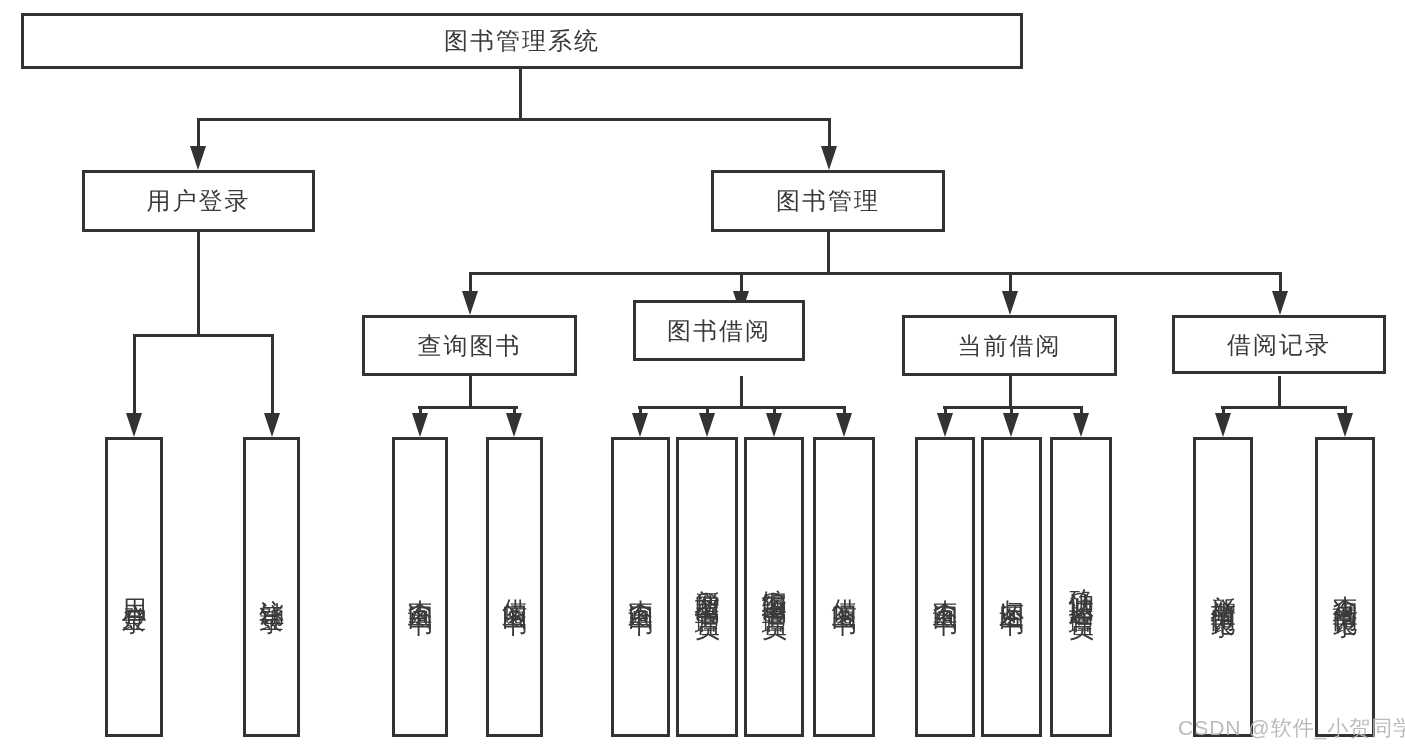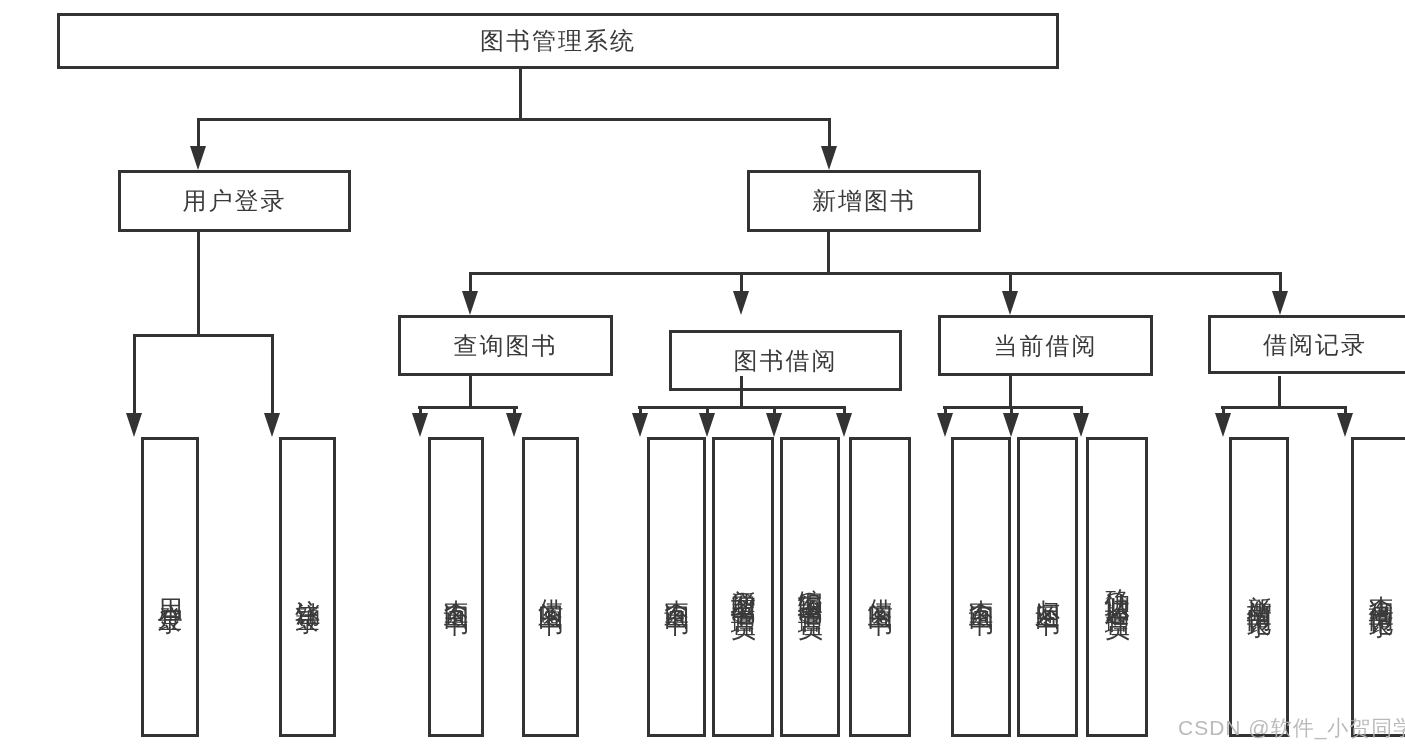--- a/index.html
+++ b/index.html
@@ -9,21 +9,21 @@
     --wm:#b5b5b5;
   }
   html,body{margin:0;padding:0;background:var(--bg);}
   .canvas{
     position:relative;width:1405px;height:747px;background:var(--bg);
     overflow:hidden;font-family:"Liberation Sans","DejaVu Sans",sans-serif;
   }
   .b{
     position:absolute;box-sizing:border-box;border:3px solid var(--line);
     background:var(--bg);display:flex;align-items:center;justify-content:center;
-    color:var(--text);font-size:24px;letter-spacing:2px;margin-left:36px;
+    color:var(--text);font-size:24px;letter-spacing:2px;
   }
   .vt{
     writing-mode:vertical-rl;text-orientation:mixed;
     font-size:25px;letter-spacing:4px;line-height:1.1;
   }
   .ln{position:absolute;background:var(--line);}
   .ah{
     position:absolute;width:0;height:0;
     border-left:8px solid transparent;border-right:8px solid transparent;
     border-top:24px solid var(--line);
@@ -41,42 +41,42 @@
   <div class="b" style="left:21px;top:13px;width:1002px;height:56px">图书管理系统</div>
 
   <div class="ln" style="left:519px;top:69px;width:3px;height:49px"></div>
   <div class="ln" style="left:197px;top:118px;width:634px;height:3px"></div>
   <div class="ln" style="left:197px;top:118px;width:3px;height:30px"></div>
   <div class="ah" style="left:190px;top:146px"></div>
   <div class="ln" style="left:828px;top:118px;width:3px;height:30px"></div>
   <div class="ah" style="left:821px;top:146px"></div>
 
   <div class="b" style="left:82px;top:170px;width:233px;height:62px">用户登录</div>
-  <div class="b" style="left:711px;top:170px;width:234px;height:62px">新增图书</div>
+  <div class="b" style="left:711px;top:170px;width:234px;height:62px">图书管理</div>
 
   <div class="ln" style="left:197px;top:232px;width:3px;height:102px"></div>
   <div class="ln" style="left:133px;top:334px;width:140px;height:3px"></div>
   <div class="ln" style="left:133px;top:334px;width:3px;height:80px"></div>
   <div class="ah" style="left:126px;top:413px"></div>
   <div class="ln" style="left:271px;top:334px;width:3px;height:80px"></div>
   <div class="ah" style="left:264px;top:413px"></div>
 
   <div class="ln" style="left:827px;top:232px;width:3px;height:40px"></div>
   <div class="ln" style="left:469px;top:272px;width:813px;height:3px"></div>
   <div class="ln" style="left:469px;top:272px;width:3px;height:22px"></div>
   <div class="ah" style="left:462px;top:291px"></div>
   <div class="ln" style="left:740px;top:272px;width:3px;height:22px"></div>
   <div class="ah" style="left:733px;top:291px"></div>
   <div class="ln" style="left:1009px;top:272px;width:3px;height:22px"></div>
   <div class="ah" style="left:1002px;top:291px"></div>
   <div class="ln" style="left:1279px;top:272px;width:3px;height:22px"></div>
   <div class="ah" style="left:1272px;top:291px"></div>
 
   <div class="b" style="left:362px;top:315px;width:215px;height:61px">查询图书</div>
-  <div class="b" style="left:633px;top:330px;width:233px;height:61px">图书借阅</div>
+  <div class="b" style="left:633px;top:300px;width:172px;height:61px">图书借阅</div>
   <div class="b" style="left:902px;top:315px;width:215px;height:61px">当前借阅</div>
   <div class="b" style="left:1172px;top:315px;width:214px;height:59px">借阅记录</div>
 
   <div class="ln" style="left:469px;top:376px;width:3px;height:30px"></div>
   <div class="ln" style="left:418px;top:406px;width:100px;height:3px"></div>
   <div class="ln" style="left:419px;top:406px;width:3px;height:10px"></div>
   <div class="ah" style="left:412px;top:413px"></div>
   <div class="ln" style="left:513px;top:406px;width:3px;height:10px"></div>
   <div class="ah" style="left:506px;top:413px"></div>
 

